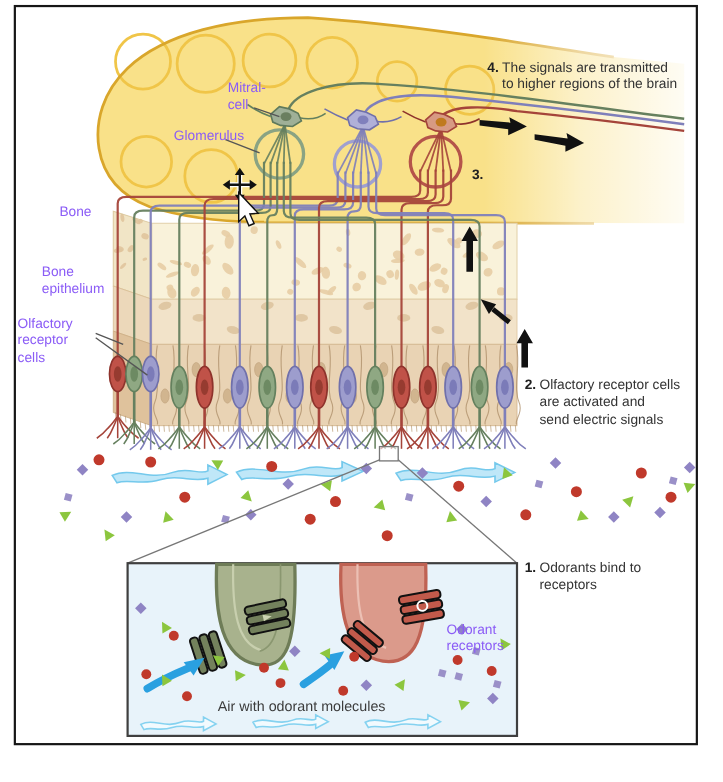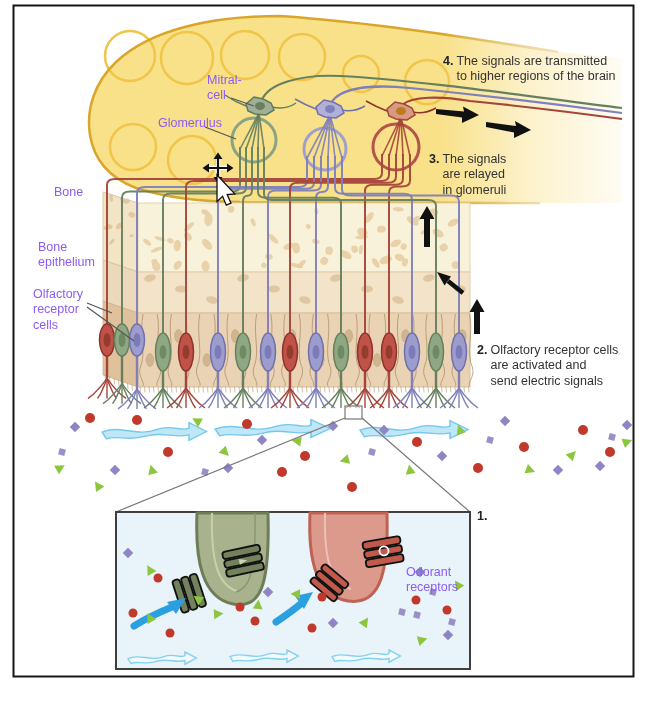--- a/index.html
+++ b/index.html
@@ -606,39 +606,39 @@
       <path d="M217,175 L217,201.5 L222.6,196.3 L226.3,205.2 L231,203.2 L227.2,194.5 L234.8,193.9 Z" fill="#fff" stroke="#111" stroke-width="1.3"></path>
     </g>
   </svg>
 
   <div class="lbl" style="left:207px;top:73px">Mitral-
 cell</div>
   <div class="lbl" style="left:158px;top:116px">Glomerulus</div>
   <div class="lbl" style="left:54px;top:185px">Bone</div>
   <div class="lbl" style="left:38px;top:240px">Bone
 epithelium</div>
-  <div class="lbl" style="left:33px;top:287px">Olfactory
+  <div class="lbl" style="left:16px;top:287px">Olfactory
 receptor
 cells</div>
   <div class="lbl" style="left:406px;top:565px">Odorant
 receptors</div>
+  <div class="air" style="position:absolute;left:198px;top:634px">Air with odorant molecules</div>
 
   <div class="step" style="left:443px;top:54px">
     <span class="num">4.</span>
     <span class="txt">The signals are transmitted
 to higher regions of the brain</span>
   </div>
   <div class="step" style="left:429px;top:152px">
     <span class="num">3.</span>
-    <span class="txt">The signals
-are relayed
-in glomeruli</span>
   </div>
   <div class="step" style="left:477px;top:343px">
     <span class="num">2.</span>
     <span class="txt">Olfactory receptor cells
 are activated and
 send electric signals</span>
   </div>
   <div class="step" style="left:477px;top:509px">
     <span class="num">1.</span>
+    <span class="txt">Odorants bind to
+receptors</span>
   </div>
 </div>
 
 </body></html>

